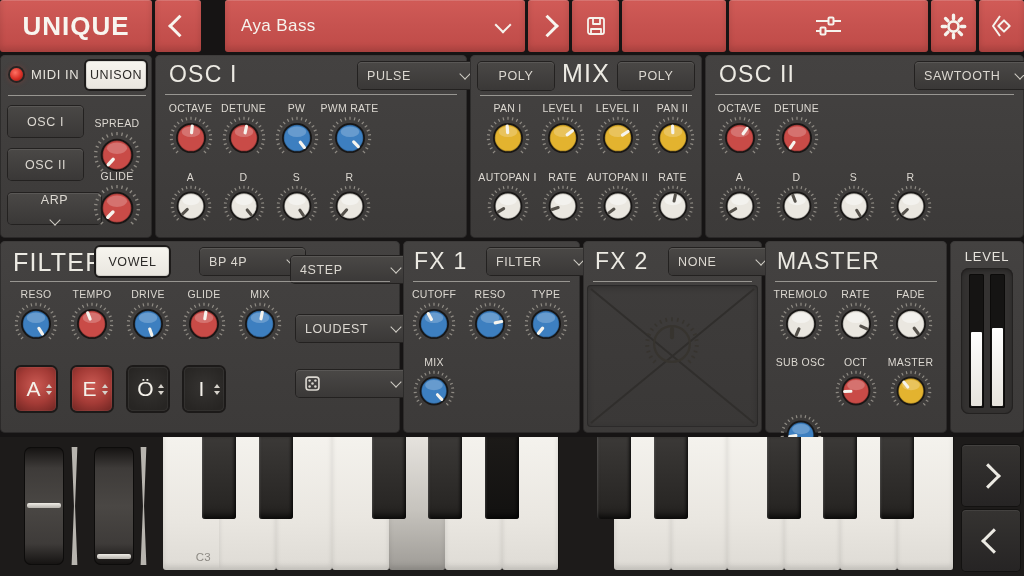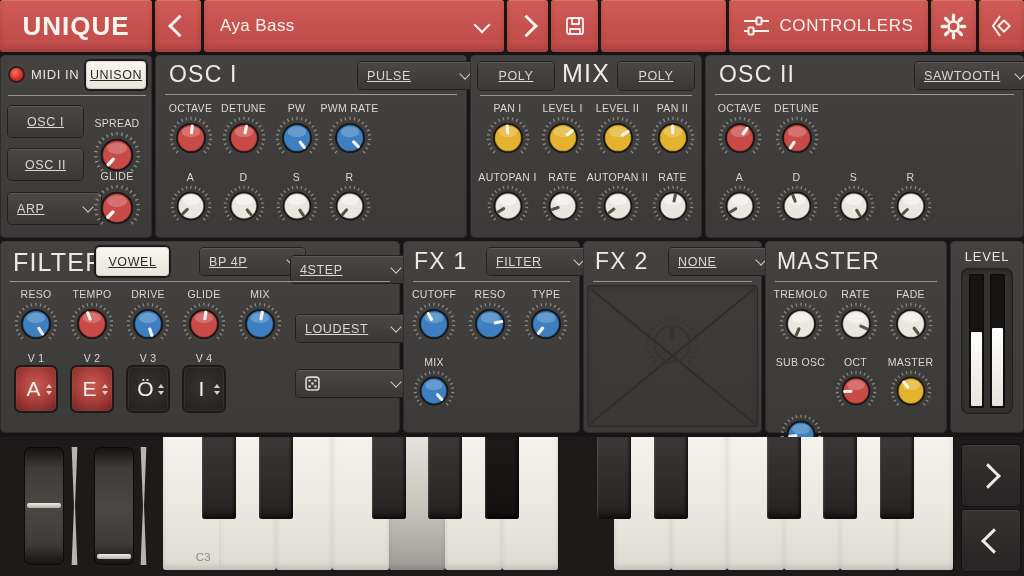--- a/index.html
+++ b/index.html
@@ -23,21 +23,21 @@
   
   .row{display:flex;gap:3px;margin-top:3px;}
   .row1{height:183px;} .row2{height:192px;}
   .panel{position:relative;background:linear-gradient(180deg,#444241 0%,#3c3a39 100%);
          border-radius:5px;box-shadow:inset 0 1px 0 rgba(255,255,255,.06), inset 0 0 0 1px rgba(0,0,0,.28);}
   .sec-title{position:absolute;font-size:23px;color:#eceae3;letter-spacing:1.2px;white-space:nowrap;}
   .divider{position:absolute;left:10px;right:10px;height:1px;background:rgba(238,235,228,.5);}
   .btn,.dd{position:absolute;display:flex;align-items:center;justify-content:center;
         background:linear-gradient(180deg,#4a4846,#3a3837);border-radius:4px;
         box-shadow:0 0 0 1px #232120, inset 0 1px 0 rgba(255,255,255,.09);
-        color:#dcd8d1;font-size:12.5px;letter-spacing:.6px;white-space:nowrap;text-decoration:underline;}
+        color:#dcd8d1;font-size:12.5px;letter-spacing:.6px;white-space:nowrap;}
   .dd{justify-content:space-between;padding:0 9px;}
   .btn.active{background:linear-gradient(180deg,#f7f5ef,#e9e6df);color:#2c2a28;
         box-shadow:0 0 0 2px #1d1b1a, inset 0 0 0 1px rgba(0,0,0,.1);}
   .led{position:absolute;width:13px;height:13px;border-radius:50%;
        background:radial-gradient(circle at 40% 35%, #ff7163 0%, #d92f26 55%, #8c170f 100%);
        box-shadow:0 0 0 2px #262423, 0 0 6px rgba(230,60,45,.6);}
   .small-label{position:absolute;font-size:13px;color:#e6e3dc;letter-spacing:.6px;}
   
   .krow{position:absolute;display:flex;align-items:flex-start;}
   .ku{display:flex;flex-direction:column;align-items:center;}
@@ -98,21 +98,21 @@
 
 <div class="app">
 
   <div class="topbar">
     <div class="tseg" style="width:152px;">
       <span class="logo">UNIQUE</span>
     </div>
     <div class="tseg" style="width:46px;">
       <span class="tchev left"></span>
     </div>
-    <div class="tseg preset" style="width:268px;">
+    <div class="tseg preset" style="width:268px;margin-left:21px;">
       <span class="preset-name">Aya Bass</span>
       <span class="chev big"></span>
     </div>
     <div class="tseg" style="width:41px;">
       <span class="tchev right"></span>
     </div>
     <div class="tseg" style="width:47px;">
       <svg width="24" height="24" viewBox="0 0 24 24" fill="none" stroke="#f6f3ed" stroke-width="1.8" stroke-linejoin="round">
         <rect x="4" y="4" width="16" height="16" rx="2"></rect>
           <rect x="9" y="4" width="7" height="6"></rect>
@@ -120,21 +120,20 @@
       </svg>
     </div>
     <div class="tseg" style="flex:1;"></div>
     <div class="tseg" style="width:199px;">
       <svg width="27" height="22" viewBox="0 0 27 22" fill="none" stroke="#f6f3ed" stroke-width="2">
         <path d="M1 6 h12 M19 6 h7"></path>
           <rect x="13.5" y="2.5" width="5" height="7" rx="1"></rect>
         <path d="M1 16 h4 M11 16 h15"></path>
           <rect x="5.5" y="12.5" width="5" height="7" rx="1"></rect>
       </svg>
-      <span class="ctrl-label">CONTROLLERS</span>
     </div>
     <div class="tseg" style="width:45px;">
       <svg width="27" height="27" viewBox="0 0 24 24" fill="none" stroke="#f6f3ed">
         <circle cx="12" cy="12" r="4.5" stroke-width="2.4"></circle>
         <g stroke-width="3" stroke-linecap="round">
           <path d="M19 12 h3 M12 19 v3 M5 12 H2 M12 5 V2"></path>
           <path d="M16.95 16.95 l2.12 2.12 M7.05 16.95 l-2.12 2.12 M7.05 7.05 L4.93 4.93 M16.95 7.05 l2.12 -2.12"></path>
         </g>
       </svg>
     </div>
@@ -148,21 +147,21 @@
 
   <div class="row row1">
 
     <div class="panel" style="width:152px;">
       <span class="led" style="left:10px;top:13px;"></span>
       <span class="small-label" style="left:31px;top:12px;">MIDI IN</span>
       <div class="btn active" style="left:86px;top:6px;width:60px;height:28px;">UNISON</div>
       <div class="divider" style="top:40px;left:8px;right:6px;"></div>
       <div class="btn" style="left:8px;top:51px;width:75px;height:31px;">OSC I</div>
       <div class="btn" style="left:8px;top:94px;width:75px;height:31px;">OSC II</div>
-      <div class="dd" style="left:8px;top:138px;width:75px;height:31px;">
+      <div class="dd" style="left:8px;top:138px;width:75px;height:31px;flex-direction:column;">
         <span>ARP</span>
         <span class="chev"></span>
       </div>
       <div class="krow" style="left:86px;top:48px;">
           <div class="ku" style="width: 62px; margin-top: 13px;">
             <span class="klabel">SPREAD</span>
             <svg viewBox="-26 -26 52 52" width="50" height="50">
               <line x1="-14.50" y1="14.50" x2="-16.97" y2="16.97" stroke="#8f8b84" stroke-width="1.4"></line>
               <line x1="-17.48" y1="10.71" x2="-20.46" y2="12.54" stroke="#8f8b84" stroke-width="1.4"></line>
               <line x1="-19.50" y1="6.33" x2="-22.83" y2="7.42" stroke="#8f8b84" stroke-width="1.4"></line>
@@ -1086,26 +1085,20 @@
               <ellipse cx="0" cy="-7" rx="10.5" ry="6" fill="#ffffff" opacity="0.22"></ellipse>
               <circle r="15" fill="none" stroke="rgba(0,0,0,0.28)" stroke-width="1.6"></circle>
               <line x1="0" y1="-6" x2="0" y2="-13.5" stroke="#f6f4ee" stroke-width="3.6" stroke-linecap="round" transform="rotate(11)"></line>
             </svg>
           </div>
         </div>
       <div class="dd" style="left:296px;top:74px;width:95px;height:27px;">
         <span>LOUDEST</span>
         <span class="chev"></span>
       </div>
-      <div class="krow" style="left:8px;top:110px;">
-          <span class="klabel" style="width: 56px; text-align: center;">V 1</span>
-          <span class="klabel" style="width: 56px; text-align: center;">V 2</span>
-          <span class="klabel" style="width: 56px; text-align: center;">V 3</span>
-          <span class="klabel" style="width: 56px; text-align: center;">V 4</span>
-        </div>
       <div class="krow" style="left:16px;top:126px;gap:16px;">
           <div class="vslot active">
             <span class="vletter">A</span>
             <span class="spin">
               <span class="tri up"></span>
               <span class="tri down"></span>
             </span>
           </div>
           <div class="vslot active">
             <span class="vletter">E</span>

